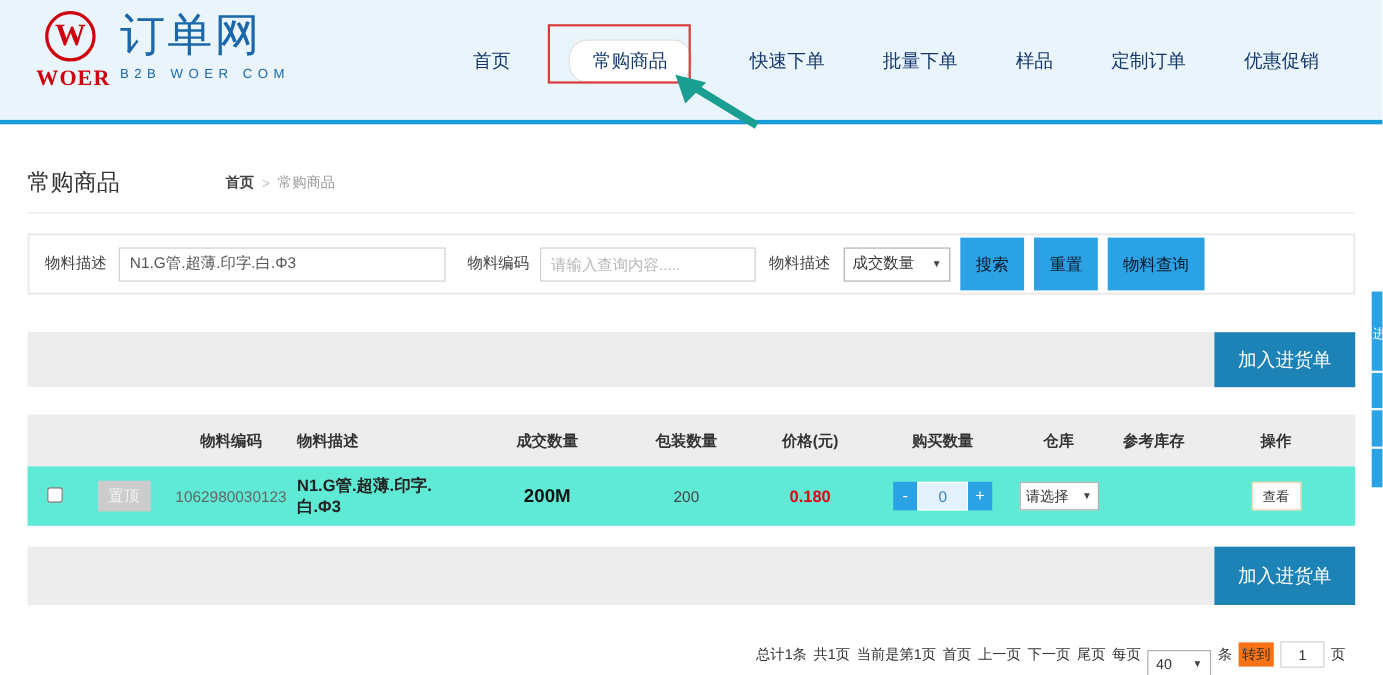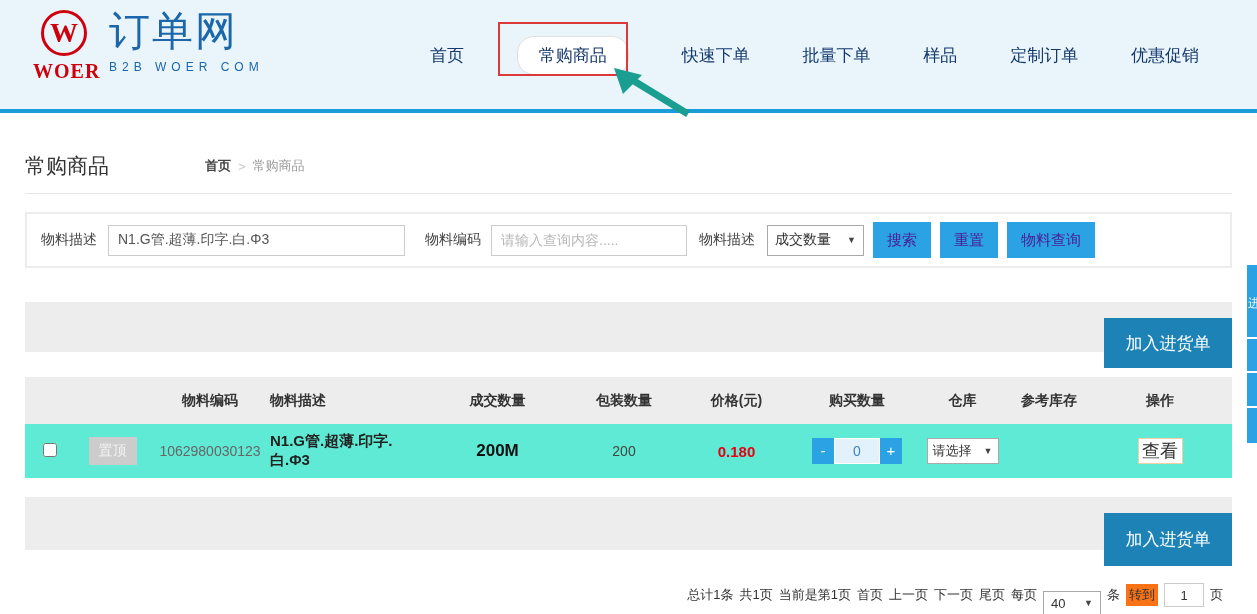--- a/index.html
+++ b/index.html
@@ -41,28 +41,28 @@
   .f-input { height:31px; border:1px solid #ccc; font-size:14px; color:#555; padding:0 9px; outline:none; }
   .f-input::placeholder { color:#b8b8b8; }
   #desc-input { width:297px; margin-left:11px; }
   #code-input { width:196px; margin-left:10px; }
   .ml18 { margin-left:20px; }
   .ml12 { margin-left:12px; }
   .selectbox { background:#fff; border:1px solid #a9a9a9; height:31px; display:flex; align-items:center;
     justify-content:space-between; padding:0 7px; font-size:14px; color:#333; cursor:pointer; }
   #sort-select { width:97px; margin-left:12px; }
   .caret { font-size:9px; color:#444; }
-  .btn-blue { height:36px; border:none; background:#2aa2e4; color:#4c1d95; font-size:15px; padding:0 14px; margin-left:9px; cursor:pointer;
+  .btn-blue { height:48px; border:none; background:#2aa2e4; color:#0f172a; font-size:15px; padding:0 14px; margin-left:9px; cursor:pointer;
     font-family:Liberation Sans, sans-serif; }
 
   
   .action-bar { position:relative; margin:0 25px; height:50px; background:#ededed; }
   .bar-top { margin-top:34px; }
   .bar-bottom { margin-top:19px; height:53px; }
-  .add-btn { position:absolute; right:0; top:16px; height:100%; width:128px; border:none; background:#1d83b7; color:#fff;
+  .add-btn { position:absolute; right:0; top:0; height:100%; width:128px; border:none; background:#1d83b7; color:#fff;
     font-size:17px; cursor:pointer; font-family:inherit; }
 
   
   .ptable { margin:25px 25px 0; }
   .thead, .trow { display:flex; align-items:center; }
   .thead { height:47px; background:#ededed; font-size:14px; font-weight:bold; color:#333; }
   .trow { height:54px; background:#5eead4; font-size:14px; color:#444; }
   .cell { text-align:center; }
   .c-check{width:50px;} .c-pin{width:75px;} .c-code{width:120px;} .c-desc{width:160px;text-align:left;}
   .c-deal{width:135px;} .c-pack{width:118px;} .c-price{width:107px;} .c-buy{width:134px;}
@@ -70,21 +70,21 @@
   .row-check { width:14px; height:14px; }
   .pin-btn { width:48px; height:28px; border:none; background:#ccc; color:#f2f2f2; font-size:14px; cursor:pointer; font-family:inherit; }
   .code-text { color:#666; }
   .desc-text { font-weight:bold; color:#222; font-size:15px; }
   .deal-text { font-weight:bold; color:#111; font-size:17px; }
   .price-text { font-weight:bold; color:#e60012; font-size:15px; }
   .stepper { display:inline-flex; height:26px; vertical-align:middle; }
   .step-btn { width:22px; border:none; background:#2aa2e4; color:#fff; font-size:15px; line-height:26px; cursor:pointer; font-family:inherit; }
   .qty-input { width:46px; height:26px; border:1px solid #fff; background:#e3f1fb; color:#3d83c4; font-size:14px; text-align:center; outline:none; }
   .wh-select { width:72px; height:26px; font-size:13px; margin:0 auto; padding:0 5px; }
-  .view-btn { width:45px; height:26px; background:#fff; border:1px solid #f2cf9e; color:#333; font-size:18px; cursor:pointer; font-family:inherit; }
+  .view-btn { width:45px; height:26px; background:#fff; border:1px solid #f2cf9e; color:#333; font-size:12px; cursor:pointer; font-family:inherit; }
 
   
   .pagination { margin:25px 34px 0 0; display:flex; justify-content:flex-end; align-items:center; gap:6px; font-size:13px; color:#333; }
   .pg-link { cursor:pointer; }
   .pg-goto { background:#f97316; padding:2px 3px; }
   .pg-select { width:58px; height:24px; font-size:13px;margin-top:16px; }
   .pg-input { width:40px; height:24px; border:1px solid #ccc; text-align:center; font-size:13px; color:#333; outline:none; }
 
   
   .quick-sidebar { position:absolute; right:0; top:265px; width:10px; display:flex; flex-direction:column; gap:2px; }

